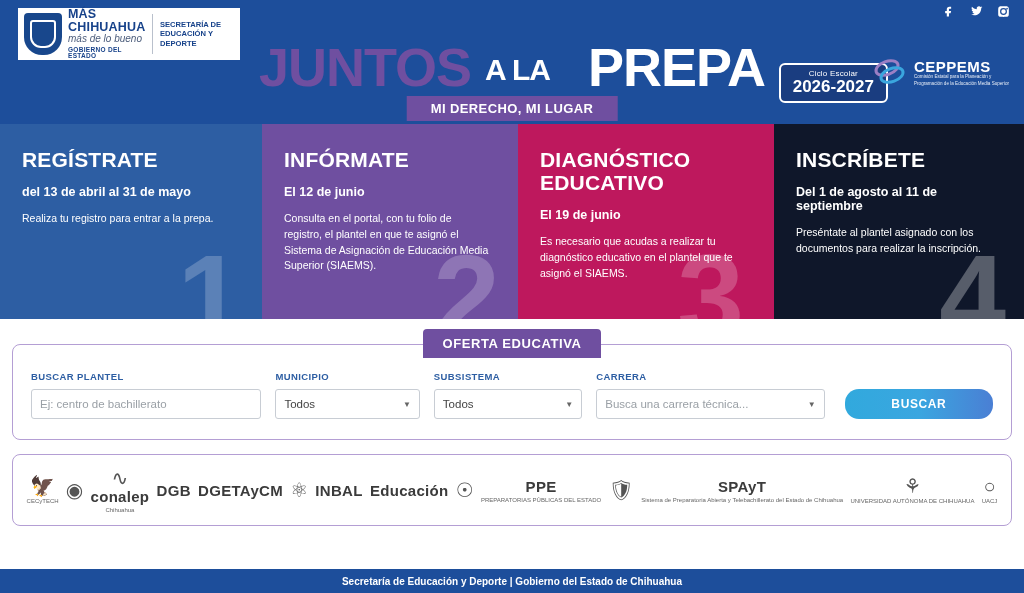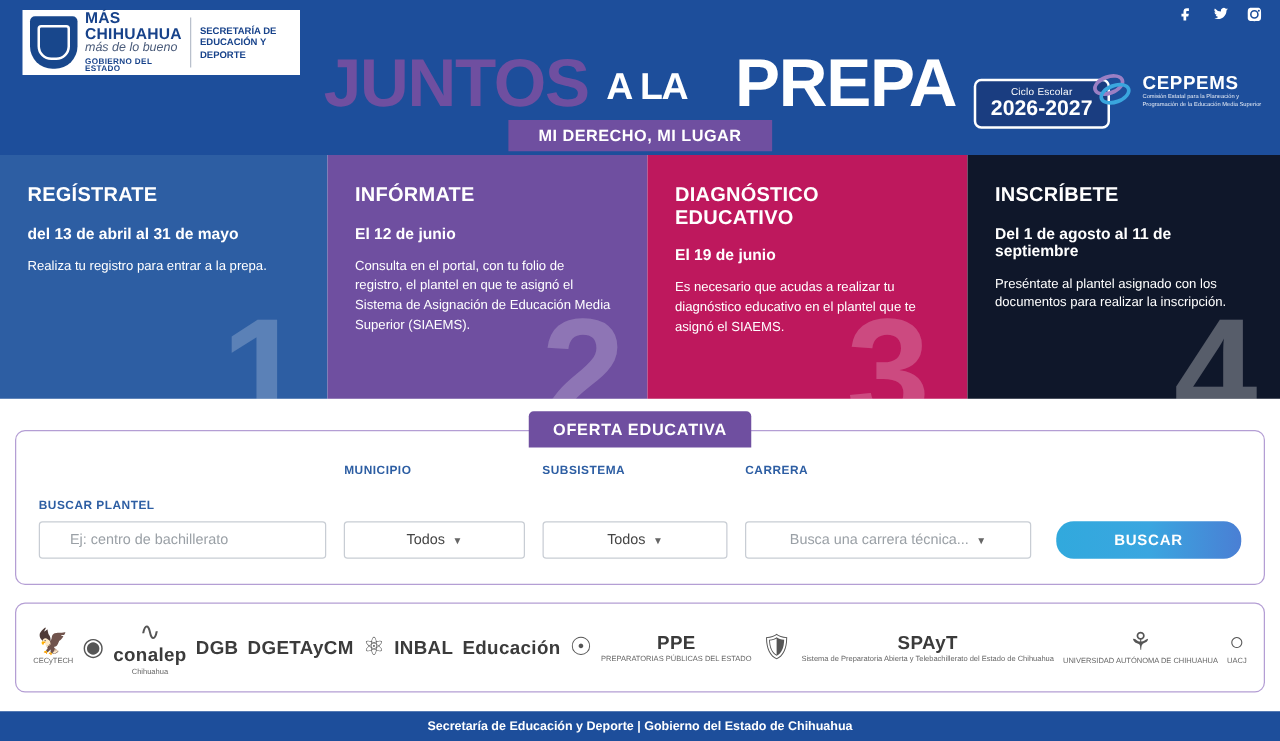--- a/index.html
+++ b/index.html
@@ -86,21 +86,21 @@
   .ceppems .txt .t1{ font-size:15px;font-weight:bold;color:#fff;letter-spacing:.5px;line-height:1;}
   .ceppems .txt .t2{ font-size:4.6px;color:#e6ecf6;line-height:1.35;max-width:96px;}
 
   
   .steps { display: flex; height: 195px; }
   .step { position: relative; overflow: hidden; padding: 24px 22px 0 22px; color: #fff; }
   .step.s1 { width: 262px; background: #2d5ea3; }
   .step.s2 { width: 256px; background: #6f4fa0; }
   .step.s3 { width: 256px; background: #be185d; }
   .step.s4 { width: 250px; background: #0f172a; }
-  .step h3 { font-size: 16px; font-weight: bold; line-height: 1.1; letter-spacing: .2px; }
+  .step h3 { font-size: 21px; font-weight: bold; line-height: 1.1; letter-spacing: .2px; }
   .step .date { font-size: 12.5px; font-weight: bold; margin-top: 14px; }
   .step .desc { font-size: 10.5px; line-height: 1.5; margin-top: 12px; max-width: 205px; }
   .step .num {
     position: absolute; right: 18px; bottom: -38px;
     font-size: 120px; font-weight: bold; line-height: 1;
     color: rgba(255,255,255,0.22);
   }
   .step.s3 .num { right: 30px; }
   .step.s4 .num { color: rgba(255,255,255,0.3); }
   .step.s1 h3, .step.s1 .date { color:#ffffff; }
@@ -127,30 +127,30 @@
   }
   .search-panel {
     position: relative; margin: -14px 12px 0; border: 1px solid #b49ed4;
     border-radius: 8px; background: #fff; padding: 26px 18px 20px;
     display: flex; gap: 14px; align-items: flex-end;
   }
   .fld { display: flex; flex-direction: column; }
   .fld .lbl { font-size: 9.5px; font-weight: bold; color: #2d5ea3; letter-spacing: .4px; margin-bottom: 7px; }
   .fld input, .fld .sel {
     height: 30px; border: 1px solid #c8cdd4; border-radius: 3px;
-    font-size: 11.5px; color: #444; padding: 0 24px;
+    font-size: 11.5px; color: #444; padding: 0 8px;
     background: #fff; display: flex; align-items: center;
     font-family: "Liberation Sans", sans-serif;
   }
   .fld input::placeholder { color: #9aa0a6; }
   .f-plantel { width: 236px; }
   .f-muni { width: 148px; }
   .f-sub { width: 152px; }
   .f-carrera { width: 234px; }
-  .sel { position: relative; justify-content: center; margin-top: 28px; }
+  .sel { position: relative; justify-content: space-between; }
   .sel .caret { font-size: 8px; color: #666; margin-left: 6px; }
   .sel.muted { color: #9aa0a6; }
   .btn-buscar {
     width: 152px; height: 30px; border: none; border-radius: 14px;
     background: linear-gradient(90deg,#31a9dd 0%,#3aa6e0 50%,#4a7fd4 100%);
     color: #fff; font-size: 12px; font-weight: bold; letter-spacing: .6px;
     cursor: pointer; margin-left: 6px;
   }
 
   

